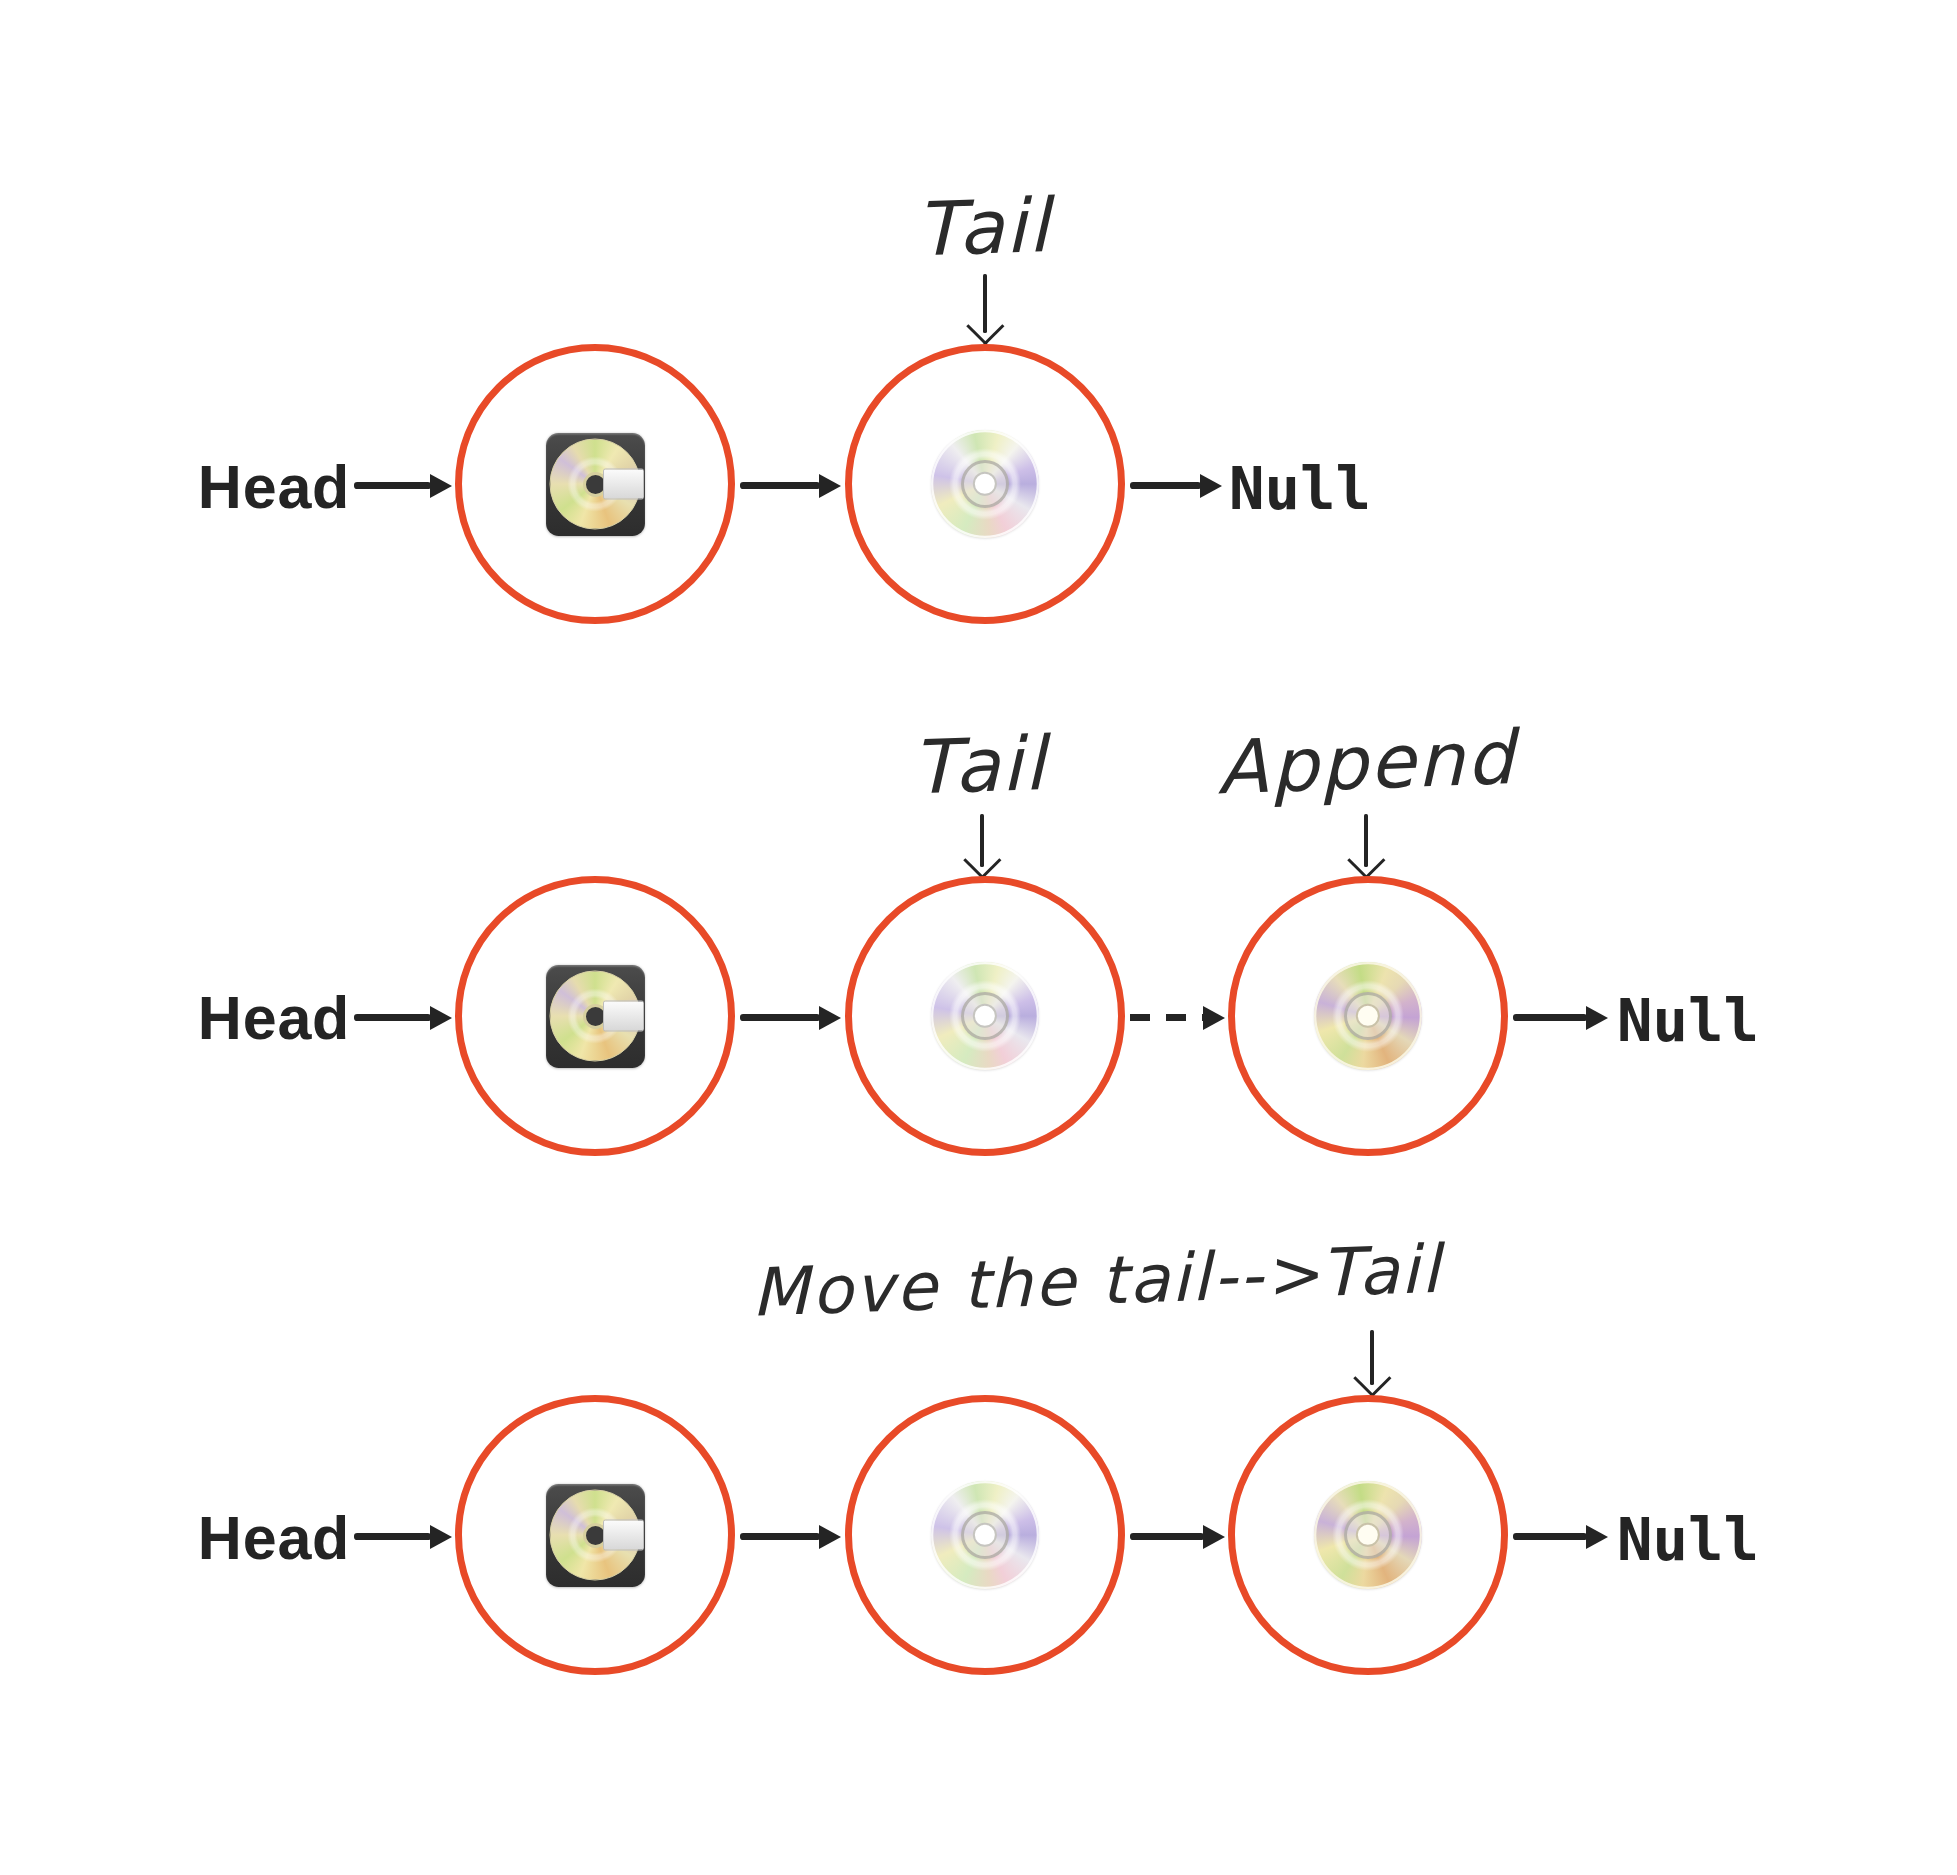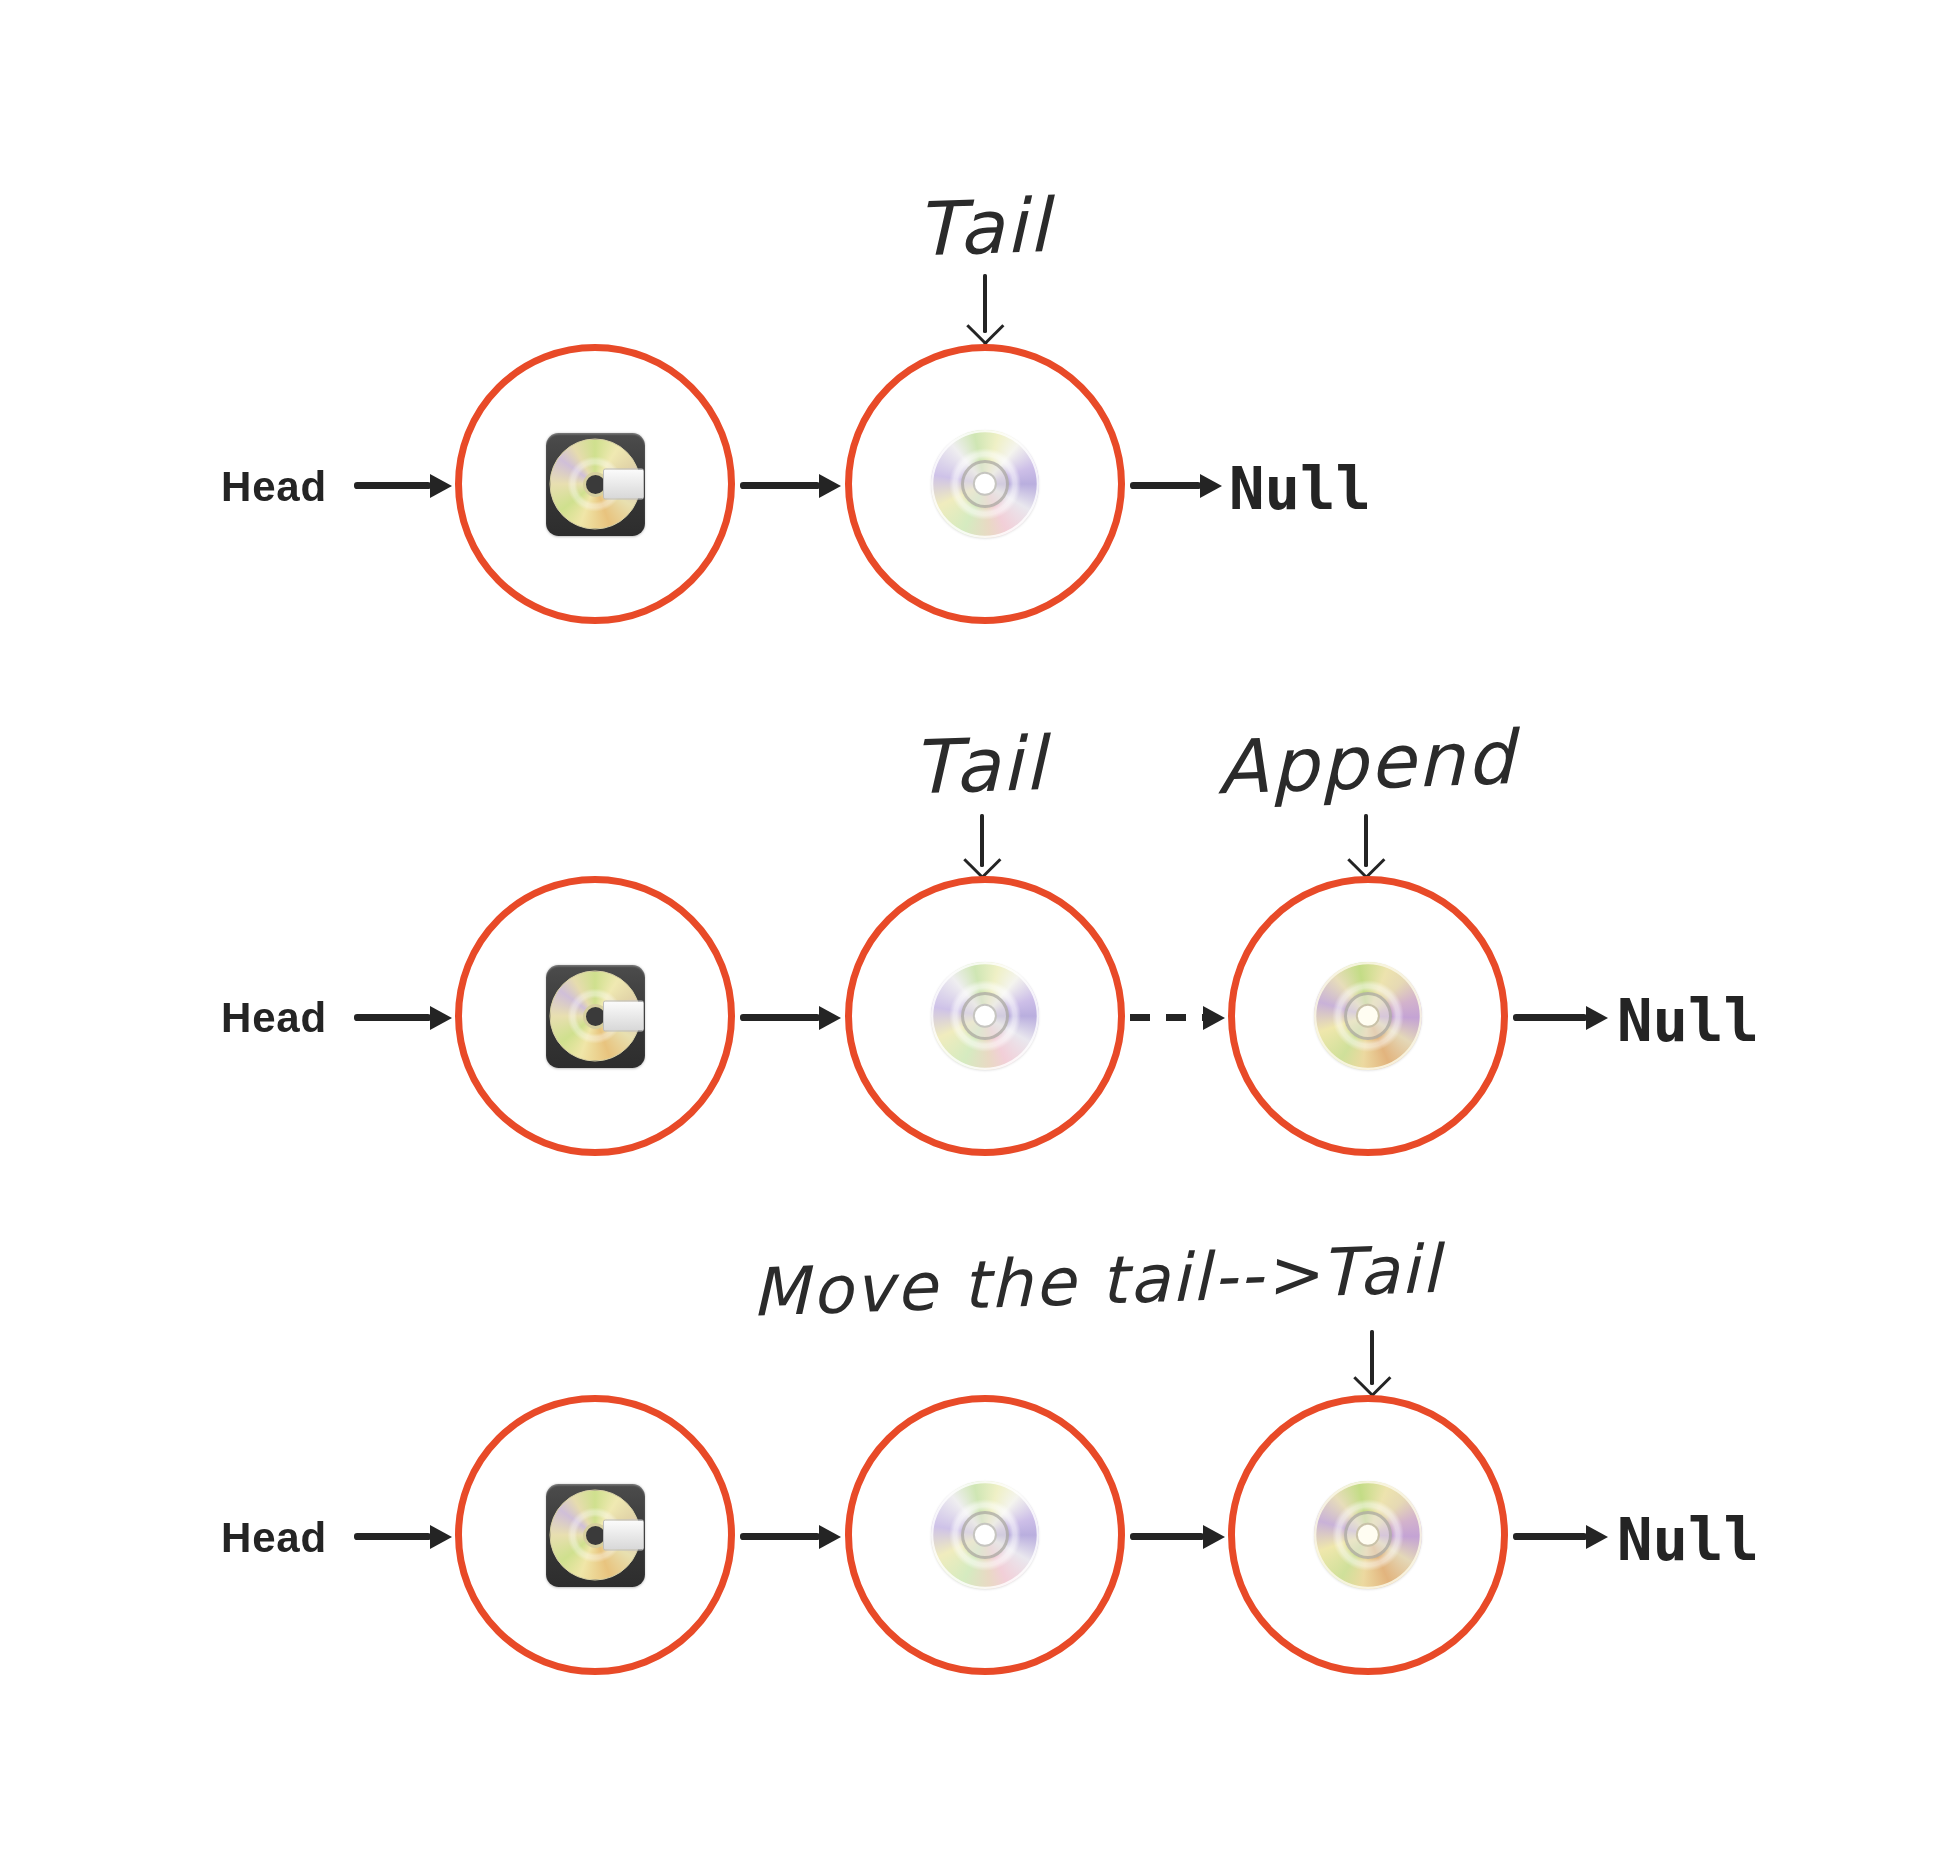--- a/index.html
+++ b/index.html
@@ -10,21 +10,21 @@
   html,body{margin:0;padding:0;background:#ffffff;}
   .canvas{
     position:relative;
     width:1957px;height:1876px;
     background:#ffffff;
     overflow:hidden;
     font-family:"Liberation Sans", sans-serif;
   }
   
   .lbl{position:absolute;transform:translate(-50%,-50%);white-space:nowrap;color:var(--color-ink);}
-  .head-label{font-size:42px;font-weight:700;letter-spacing:0.8px;}
+  .head-label{font-size:61px;font-weight:700;letter-spacing:0.8px;}
   .null-label{font-family:"DejaVu Sans Mono", monospace;font-size:59px;font-weight:700;}
   .hand{
     font-family:"DejaVu Sans", sans-serif;
     font-style:italic;font-weight:400;
     color:var(--color-hand);
     letter-spacing:2.3px;
     transform:translate(-50%,-50%) rotate(-2deg) skewX(-4deg);
   }
   .hand.big{font-size:74px;}
   .hand.mid{font-size:66px;}

